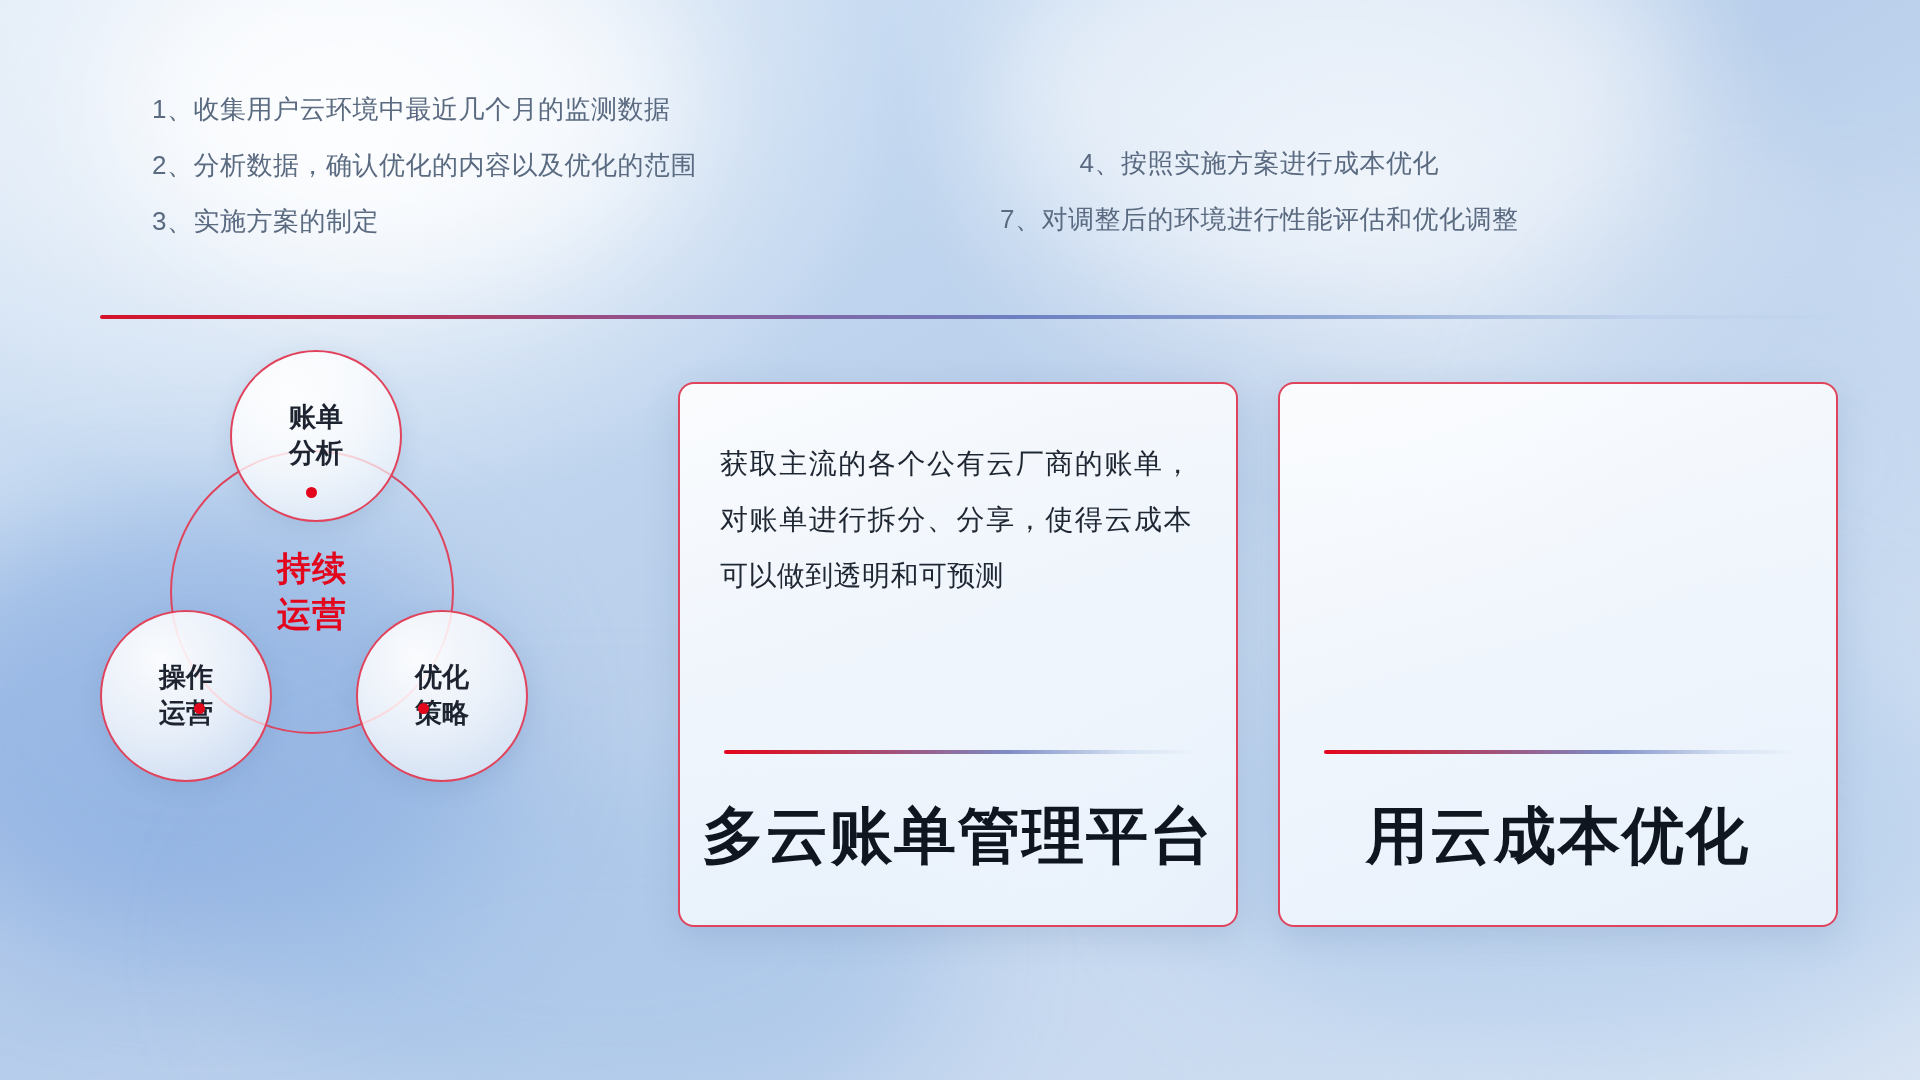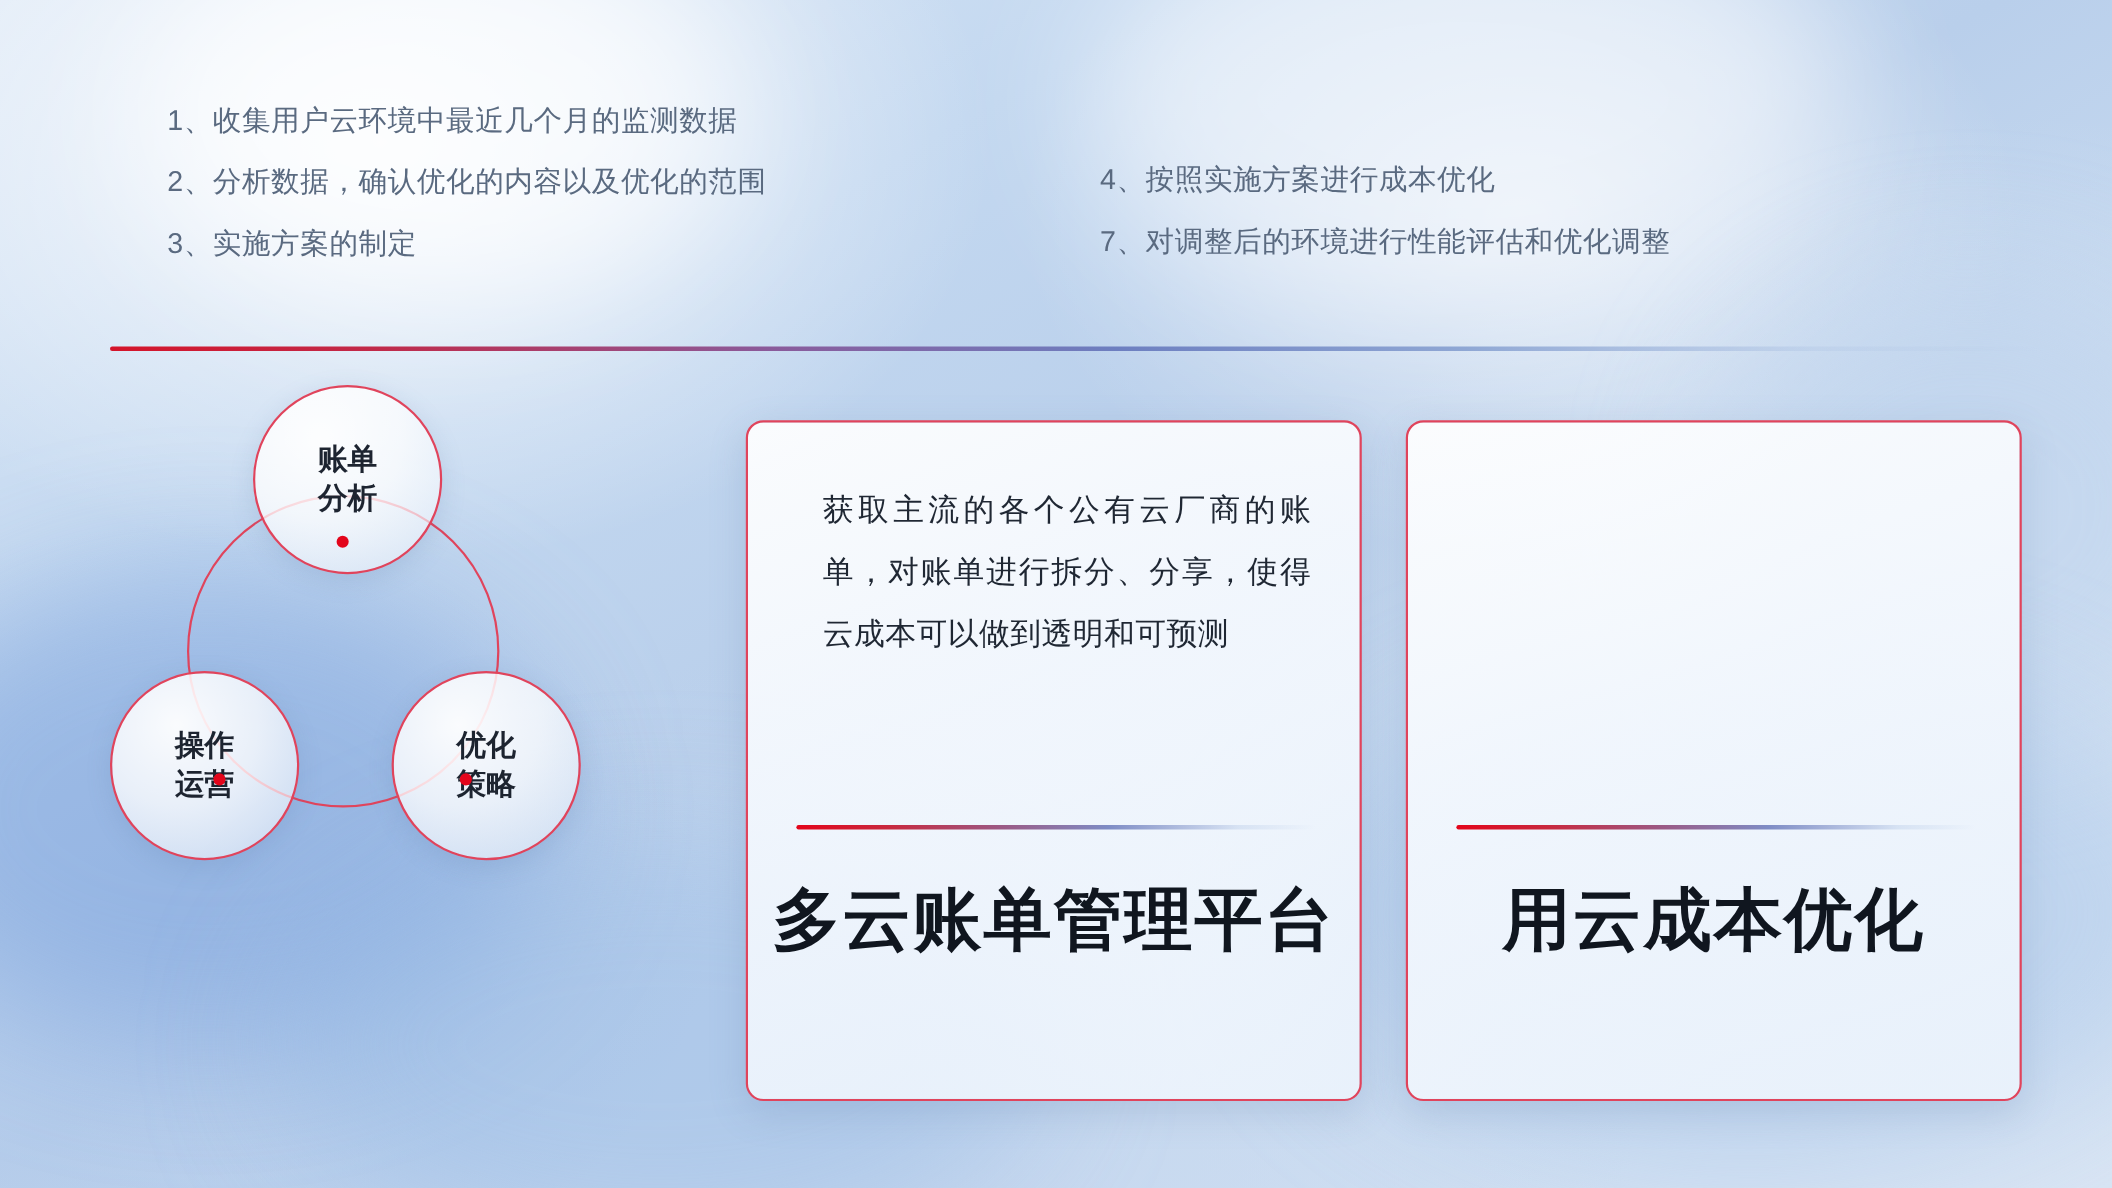--- a/index.html
+++ b/index.html
@@ -43,21 +43,21 @@
   
   .bullets {
     position: absolute;
     color: #5a6a80;
     font-size: 26px;
     line-height: 1.0;
     letter-spacing: 0.5px;
     white-space: nowrap;
   }
   .bullets.col1 { left: 152px; top: 96px; }
-  .bullets.col2 { left: 1000px; top: 150px; }
+  .bullets.col2 { left: 1000px; top: 150px; text-align: center; }
   .bullets .row { margin-bottom: 30px; }
 
   
   .divider {
     position: absolute;
     left: 100px;
     top: 315px;
     width: 1760px;
     height: 4px;
     border-radius: 2px;
@@ -127,27 +127,27 @@
   }
   .dot.d1 { left: 206px; top: 137px; }
   .dot.d2 { left: 94px;  top: 353px; }
   .dot.d3 { left: 318px; top: 353px; }
 
   
   .card {
     position: absolute;
     top: 382px;
     width: 560px;
-    height: 619px;
+    height: 545px;
     border-radius: 16px;
     border: 2px solid #e0445c;
     box-sizing: border-box;
     background: linear-gradient(160deg, rgba(255,255,255,0.92) 0%, rgba(248,251,255,0.88) 40%, rgba(238,245,253,0.86) 100%);
     box-shadow: 0 10px 34px rgba(90,120,165,0.20);
-    padding: 52px 44px 0 68px;
+    padding: 52px 44px 0 40px;
   }
   .card.c1 { left: 678px; }
   .card.c2 { left: 1278px; }
   .card-body {
     color: #1f2733;
     font-size: 28px;
     line-height: 2.0;
     letter-spacing: 0.4px;
     text-align: justify;
   }
@@ -214,20 +214,26 @@
       </span>
     </div>
 
     <div class="circle right">
       <span>
         <span>优化</span><br>
         <span>策略</span>
       </span>
     </div>
 
+    <div class="ring-label">
+      <span>
+        <span>持续</span><br>
+        <span>运营</span>
+      </span>
+    </div>
 
     <div class="dot d1"></div>
     <div class="dot d2"></div>
     <div class="dot d3"></div>
   </div>
 
   <div class="card c1">
     <div class="card-body">获取主流的各个公有云厂商的账单，对账单进行拆分、分享，使得云成本可以做到透明和可预测</div>
     <div class="card-rule"></div>
     <div class="card-title">多云账单管理平台</div>

